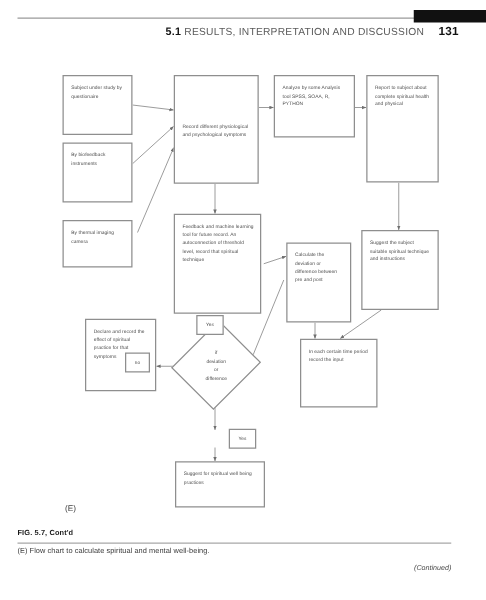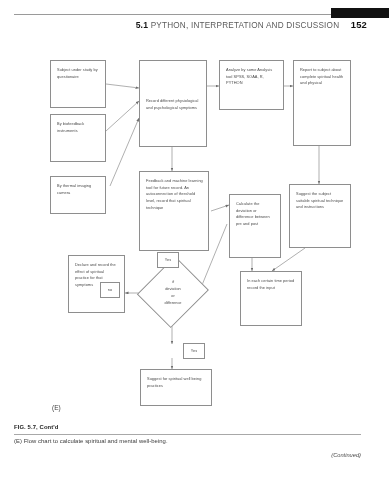--- a/index.html
+++ b/index.html
@@ -181,22 +181,22 @@
 </style>
 </head>
 <body>
 
 <div id="page">
 
   <div class="head-rule"></div>
   <div class="head-tab"></div>
   <div class="head-line">
     <span class="head-num">5.1</span>
-    <span class="head-title">PYTHON, INTERPRETATION AND DISCUSSION</span>
-    <span class="head-pg">152</span>
+    <span class="head-title">RESULTS, INTERPRETATION AND DISCUSSION</span>
+    <span class="head-pg">131</span>
   </div>
 
   <div id="flow">
 
     <svg id="edges" viewBox="0 0 389 480">
       <defs>
         <marker id="ah" markerWidth="6" markerHeight="6" refX="5" refY="2" orient="auto" markerUnits="strokeWidth">
           <path d="M0,0 L5,2 L0,4 z" fill="#6f6f6f"></path>
         </marker>
       </defs>

